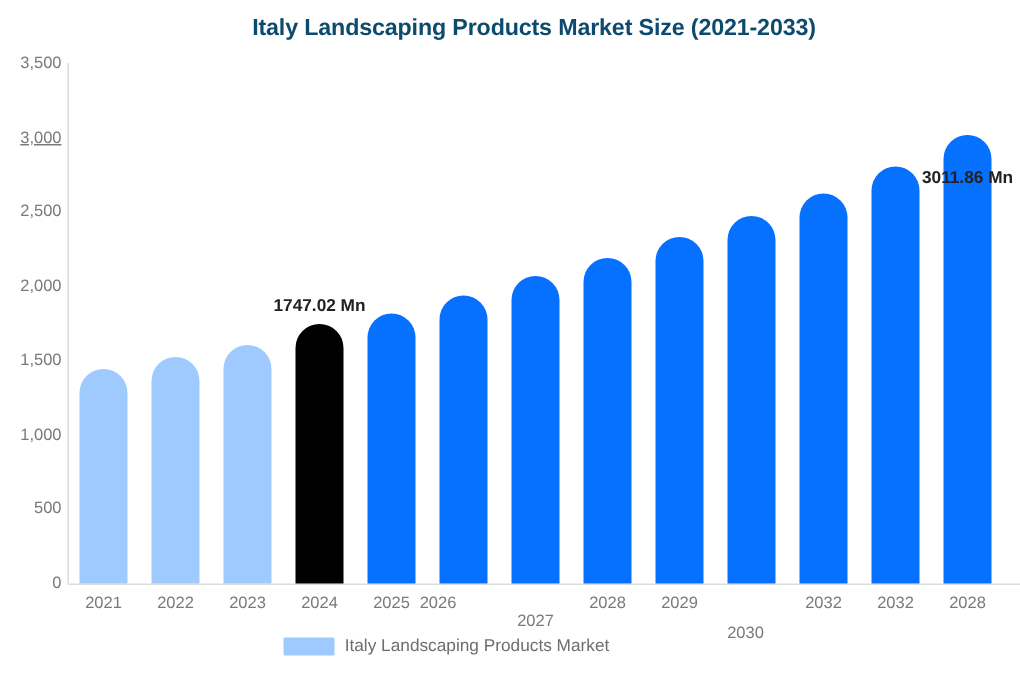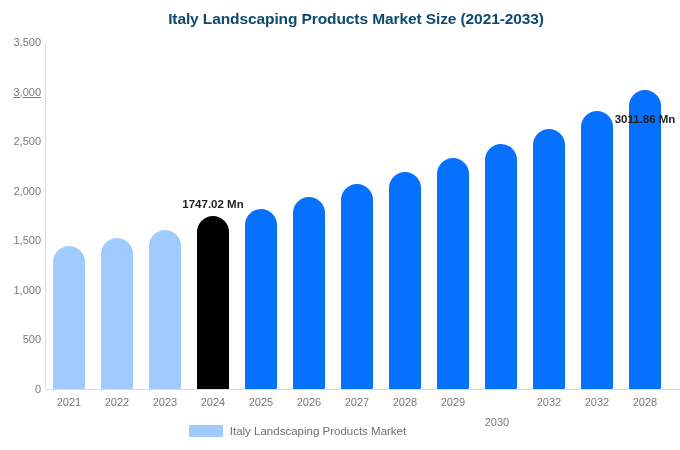--- a/index.html
+++ b/index.html
@@ -184,22 +184,22 @@
       <div class="data-label" style="top: 155.795px; left: 168px; transform: translateX(-50%);">1747.02 Mn</div>
       <div class="data-label" style="top: 30.3956px; left: 600px; transform: translateX(-50%); margin-top: 41px;">3011.86 Mn</div>
     </div>
 
   <div id="x-tick-layer">
       <div class="x-tick-label" style="left: 0px;">2021</div>
       <div class="x-tick-label" style="left: 48px;">2022</div>
       <div class="x-tick-label" style="left: 96px;">2023</div>
       <div class="x-tick-label" style="left: 144px;">2024</div>
       <div class="x-tick-label" style="left: 192px;">2025</div>
-      <div class="x-tick-label" style="left: 240px;">2026</div>
-      <div class="x-tick-label" style="left: 288px;">2027</div>
+      <div class="x-tick-label" style="left: 223px;">2026</div>
+      <div class="x-tick-label" style="left: 288px; margin-top: 12px;">2027</div>
       <div class="x-tick-label" style="left: 336px;">2028</div>
       <div class="x-tick-label" style="left: 384px;">2029</div>
       <div class="x-tick-label" style="left: 428px; margin-top: 20px;">2030</div>
       <div class="x-tick-label" style="left: 480px;">2032</div>
       <div class="x-tick-label" style="left: 528px;">2032</div>
       <div class="x-tick-label" style="left: 576px;">2028</div>
     </div>
 
   <div id="legend">
       <div style="display: flex; align-items: center; gap: 7px;">

